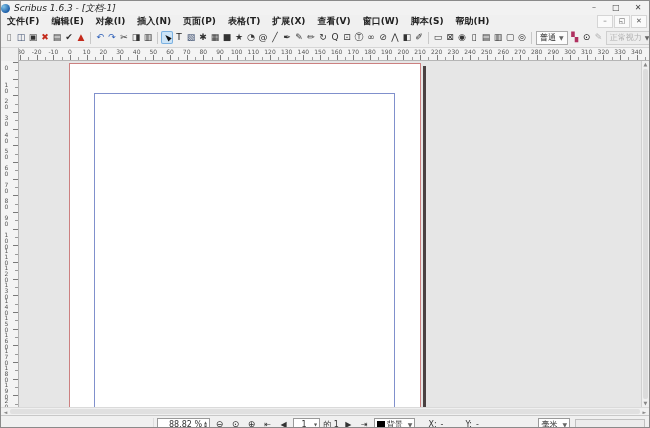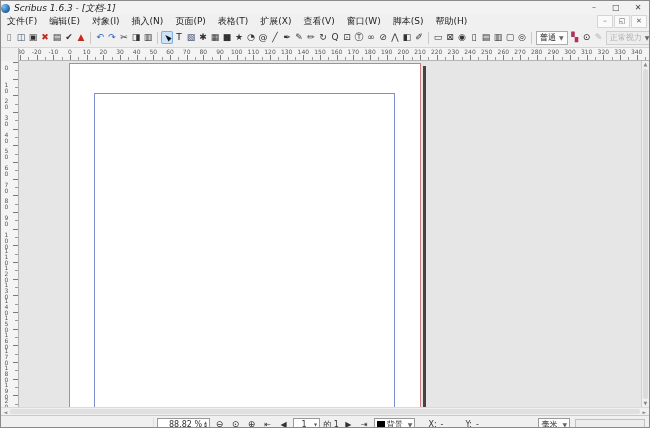--- a/index.html
+++ b/index.html
@@ -8,21 +8,21 @@
 
   
   .titlebar{height:14px;display:flex;align-items:center;background:#f2f2f2;font-style:italic;}
   .logo{width:9px;height:9px;border-radius:50%;background:radial-gradient(circle at 30% 30%,#7ec3e8,#1f5fa8 70%);margin-right:4px;flex:none;}
   .title-text{font-size:9px;color:#222;}
   .win-controls{margin-left:auto;display:flex;}
   .win-btn{width:22px;height:14px;text-align:center;font-size:8px;line-height:14px;color:#444;}
 
   
   .menubar{height:13px;display:flex;align-items:center;font-size:9px;color:#222;background:#f0f0f0;}
-  .menu-item{padding:0 6px;line-height:13px;}
+  .menu-item{padding:0 6px;line-height:13px;font-weight:bold;}
   .mdi-controls{margin-left:auto;display:flex;padding-right:2px;}
   .mdi-btn{width:14px;height:11px;text-align:center;font-size:7px;line-height:11px;color:#555;border:1px solid #d5d5d5;margin-left:1px;background:#fafafa;}
 
   
   .toolbar{height:17px;display:flex;align-items:center;padding:1px 2px;background:#f0f0f0;border-bottom:1px solid #d6d6d6;}
   .tb-btn{width:12px;height:13px;line-height:13px;text-align:center;font-size:9px;border-radius:2px;flex:none;cursor:default;}
   .tb-btn.active{background:#cce4f7;box-shadow:inset 0 0 0 1px #7ab0e0;}
   .tb-btn .rot{display:inline-block;transform:rotate(-135deg);}
   .tb-sep{width:1px;height:12px;background:#c8c8c8;margin:0 3px;flex:none;}
   .tb-combo{height:12px;display:flex;align-items:center;padding:0 3px;border:1px solid #adadad;background:#fcfcfc;font-size:8px;color:#222;margin:0 1px;flex:none;}

